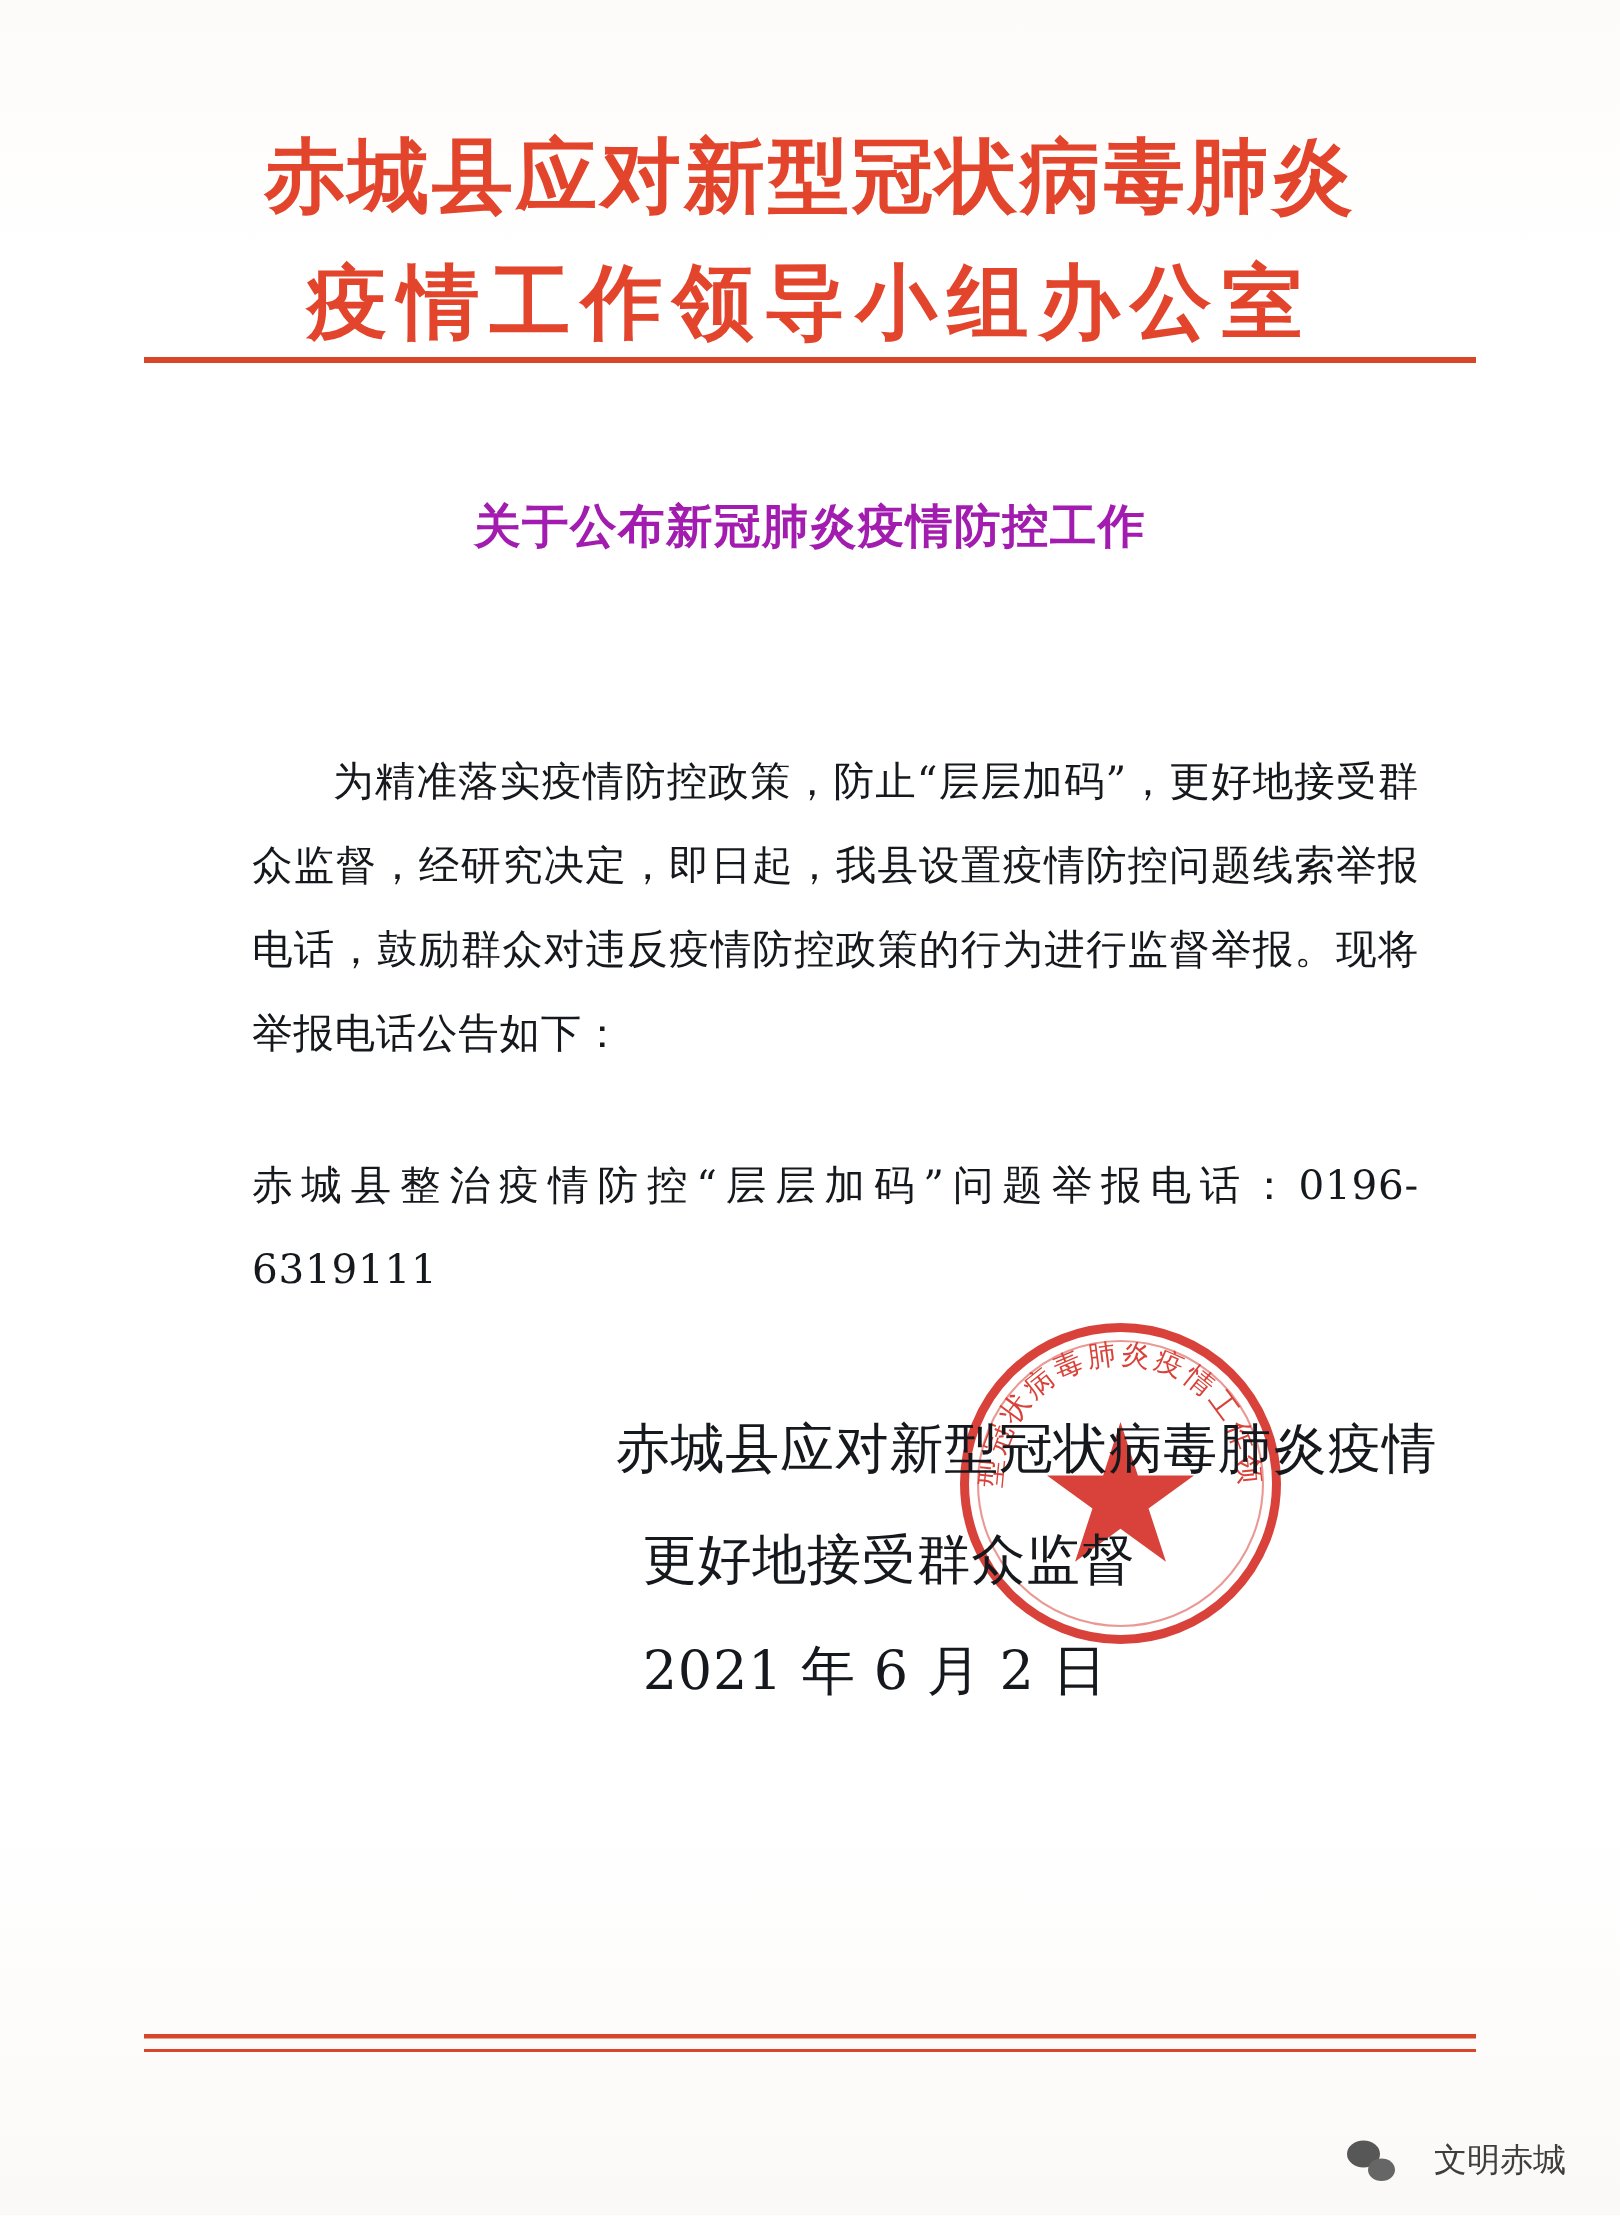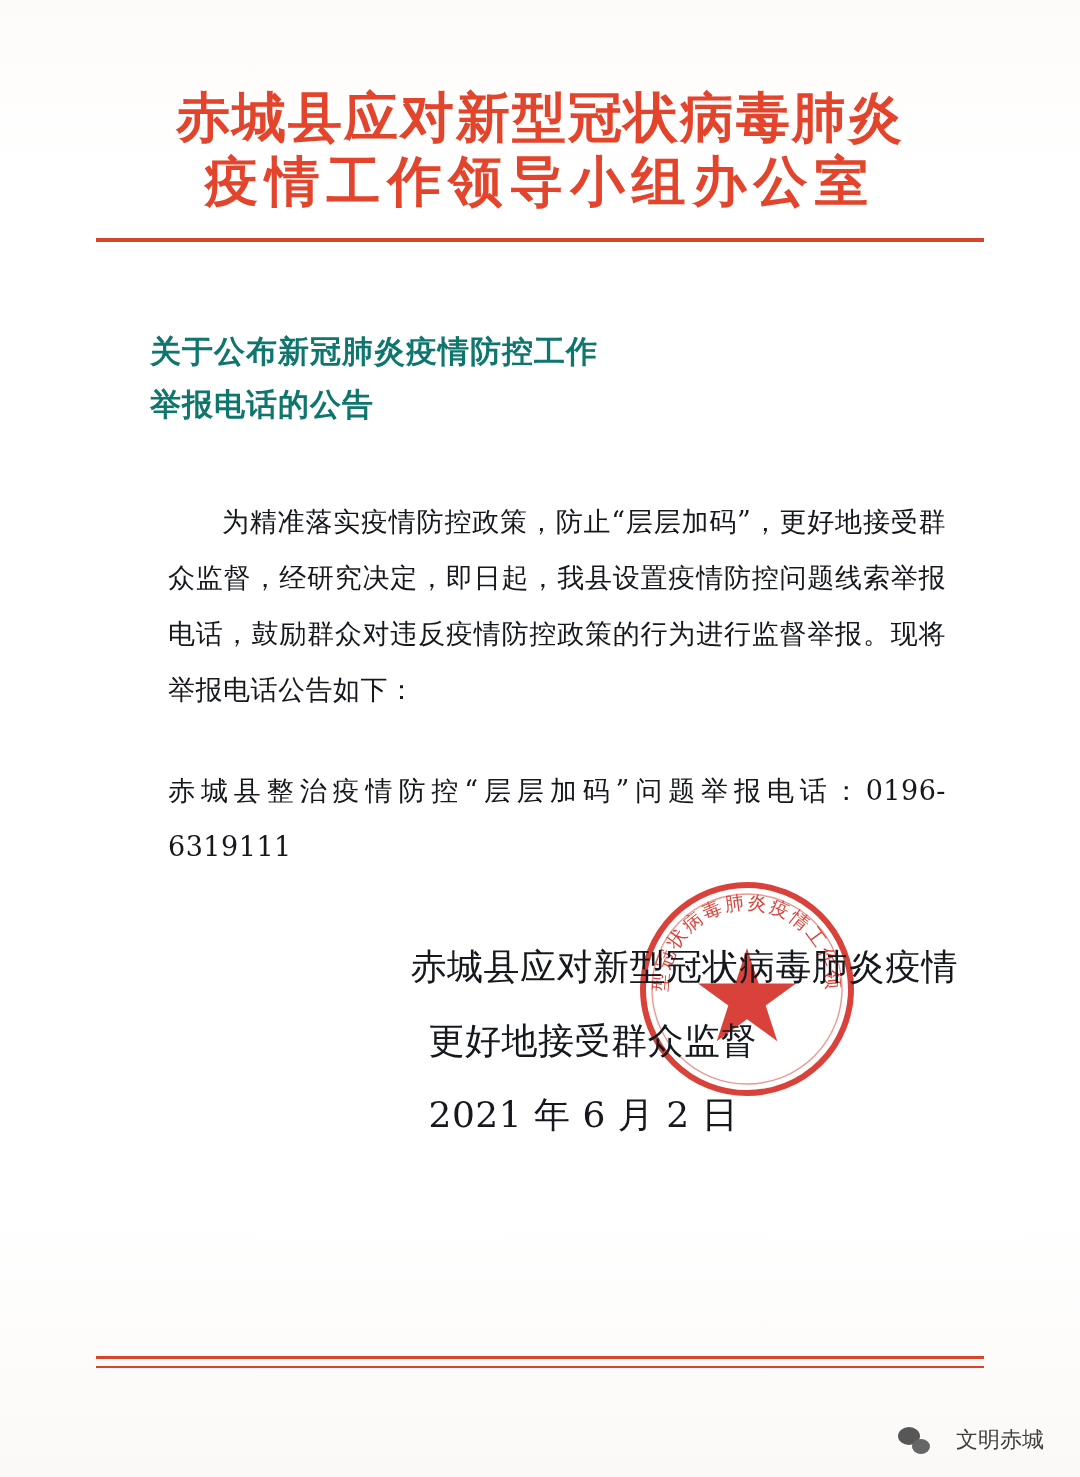--- a/index.html
+++ b/index.html
@@ -41,38 +41,40 @@
     color: #e2442c;
     font-family: "DejaVu Serif", "Liberation Serif", serif;
     font-weight: 700;
     font-size: 54px;
     letter-spacing: 2px;
     line-height: 1.18;
     white-space: nowrap;
   }
   .masthead-line.l2 {
     letter-spacing: 7px;
+    margin-top: 20px;
   }
 
   .rule-thick {
     position: absolute;
     left: 96px;
     right: 96px;
     top: 238px;
     height: 4px;
     background: #d8462a;
   }
 
   
   .title {
     position: absolute;
     left: 150px;
     right: 150px;
     top: 325px;
-    color: #0f766e;
+    text-align: center;
+    color: #a21caf;
     font-weight: 700;
     font-size: 31px;
     line-height: 1.72;
     letter-spacing: 1px;
   }
 
   
   .body-text {
     position: absolute;
     left: 152px;
@@ -183,21 +185,20 @@
 
   <div class="masthead">
     <div class="masthead-line l1">赤城县应对新型冠状病毒肺炎</div>
     <div class="masthead-line l2">疫情工作领导小组办公室</div>
   </div>
 
   <div class="rule-thick"></div>
 
   <div class="title">
     <div>关于公布新冠肺炎疫情防控工作</div>
-    <div>举报电话的公告</div>
   </div>
 
   <div class="body-text">
     <p class="indent">为精准落实疫情防控政策，防止“层层加码”，更好地接受群众监督，经研究决定，即日起，我县设置疫情防控问题线索举报电话，鼓励群众对违反疫情防控政策的行为进行监督举报。现将举报电话公告如下：</p>
     <p class="gap">赤城县整治疫情防控“层层加码”问题举报电话：0196-6319111</p>
   </div>
 
   <div class="seal">
     <svg viewBox="0 0 222 222" width="222" height="222" aria-hidden="true">
       <defs>

